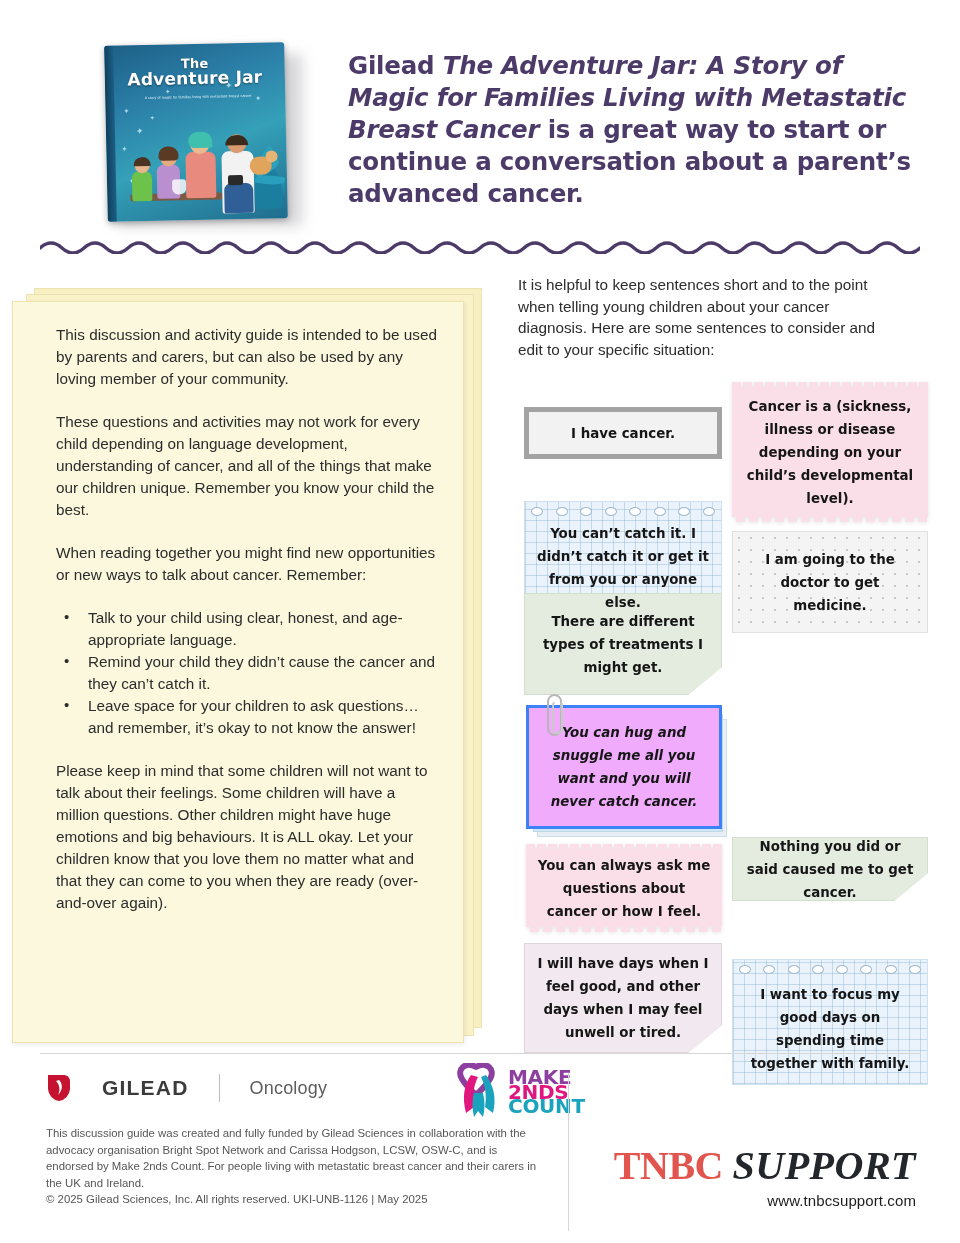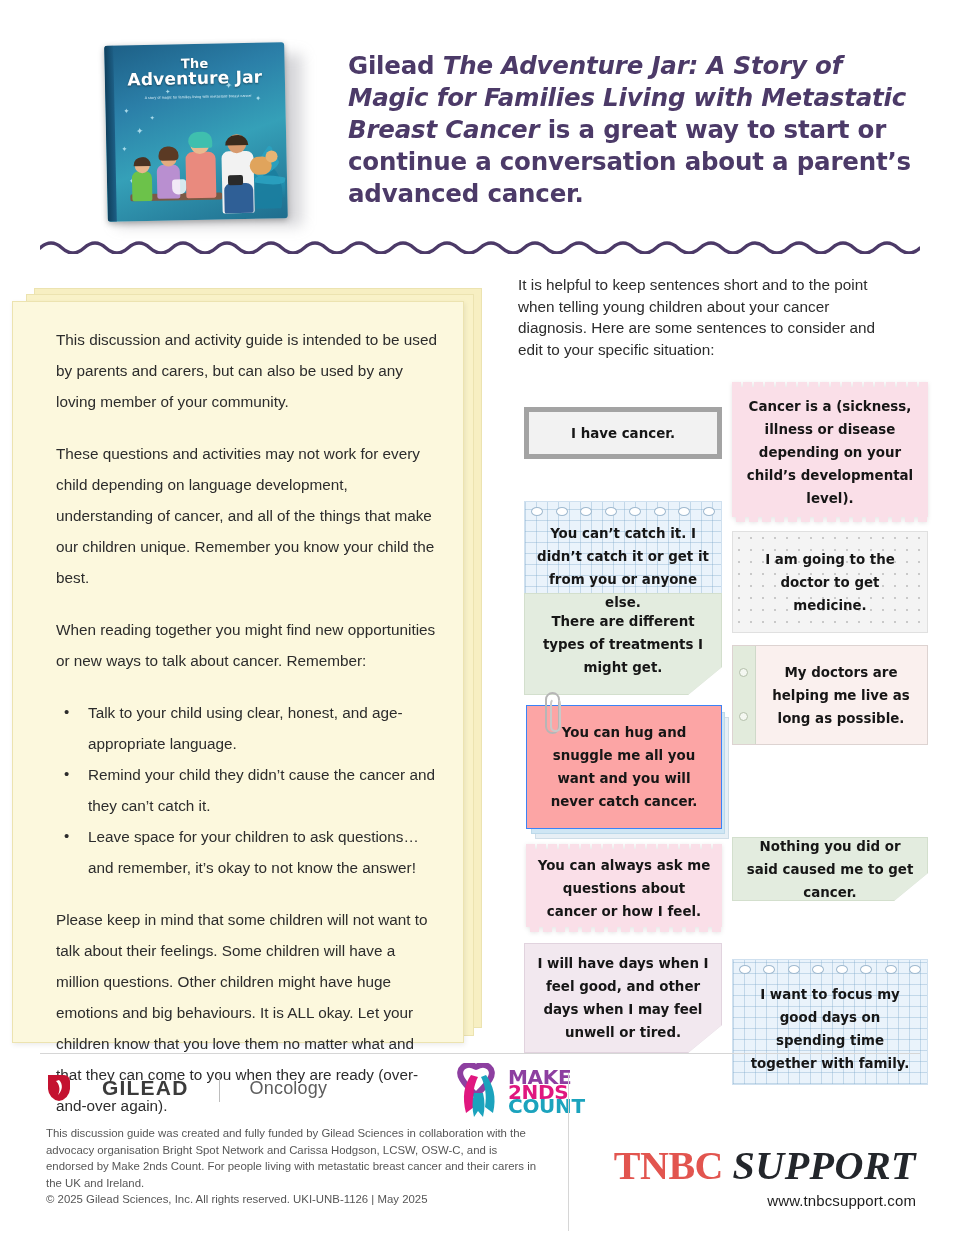--- a/index.html
+++ b/index.html
@@ -136,21 +136,21 @@
     left: 0px;  top: 13px; width: 452px; height: 742px;
     background: #fcf8dd;
     box-shadow: 1px 2px 5px rgba(0,0,0,.08);
   }
   .left-body {
     position: absolute;
     left: 44px; top: 36px;
     width: 384px;
     color: #2c2c2c;
     font-size: 15.3px;
-    line-height: 31px;
+    line-height: 22px;
   }
   .left-body p { margin-bottom: 21px; }
   .left-body ul { list-style: none; margin-bottom: 21px; }
   .left-body li {
     position: relative;
     padding-left: 32px;
     margin-bottom: 0;
   }
   .left-body li::before {
     content: "•";
@@ -278,21 +278,21 @@
   }
   .binder-strip i {
     position: absolute;
     left: 6px;
     width: 9px; height: 9px;
     border: 1px solid #b3bfaa;
     border-radius: 50%;
     background: #f4f7f1;
   }
   
-  .n-stack { background: #fca5a5; border: 1px solid #3b82f6; }
+  .n-stack { background: #f0abfc; border: 3px solid #3b82f6; font-style: italic; }
   .stack-b1 {
     position: absolute; left: 4px; top: 6px;
     width: 100%; height: 100%;
     background: #cfe6f4; border: 1px solid #bcd9ea;
     z-index: -2;
   }
   .stack-b2 {
     position: absolute; left: 8px; top: 11px;
     width: 100%; height: 100%;
     background: #e7eff5; border: 1px solid #cfdde7;
@@ -519,27 +519,20 @@
     <div class="note n-fold" style="left:6px; top:216px; width:198px; height:102px;">
       <span class="txt">There are different types of treatments I might get.</span>
       <div class="fold-tri"></div>
       <div class="fold-corner"></div>
     </div>
 
     <div class="note n-dots" style="left:214px; top:154px; width:196px; height:102px;">
       <span class="txt">I am going to the doctor to get medicine.</span>
     </div>
 
-    <div class="note n-binder" style="left:214px; top:268px; width:196px; height:100px; padding-left:32px;">
-      <div class="binder-strip">
-        <i style="top:22px;"></i>
-          <i style="top:66px;"></i>
-      </div>
-      <span class="txt">My doctors are helping me live as long as possible.</span>
-    </div>
 
     <div class="note n-stack" style="left:8px; top:328px; width:196px; height:124px;">
       <div class="stack-b1"></div>
       <div class="stack-b2"></div>
       <div class="clip"></div>
       <span class="txt">You can hug and snuggle me all you want and you will never catch cancer.</span>
     </div>
 
     <div class="note n-fold" style="left:214px; top:460px; width:196px; height:64px;">
       <span class="txt">Nothing you did or said caused me to get cancer.</span>

